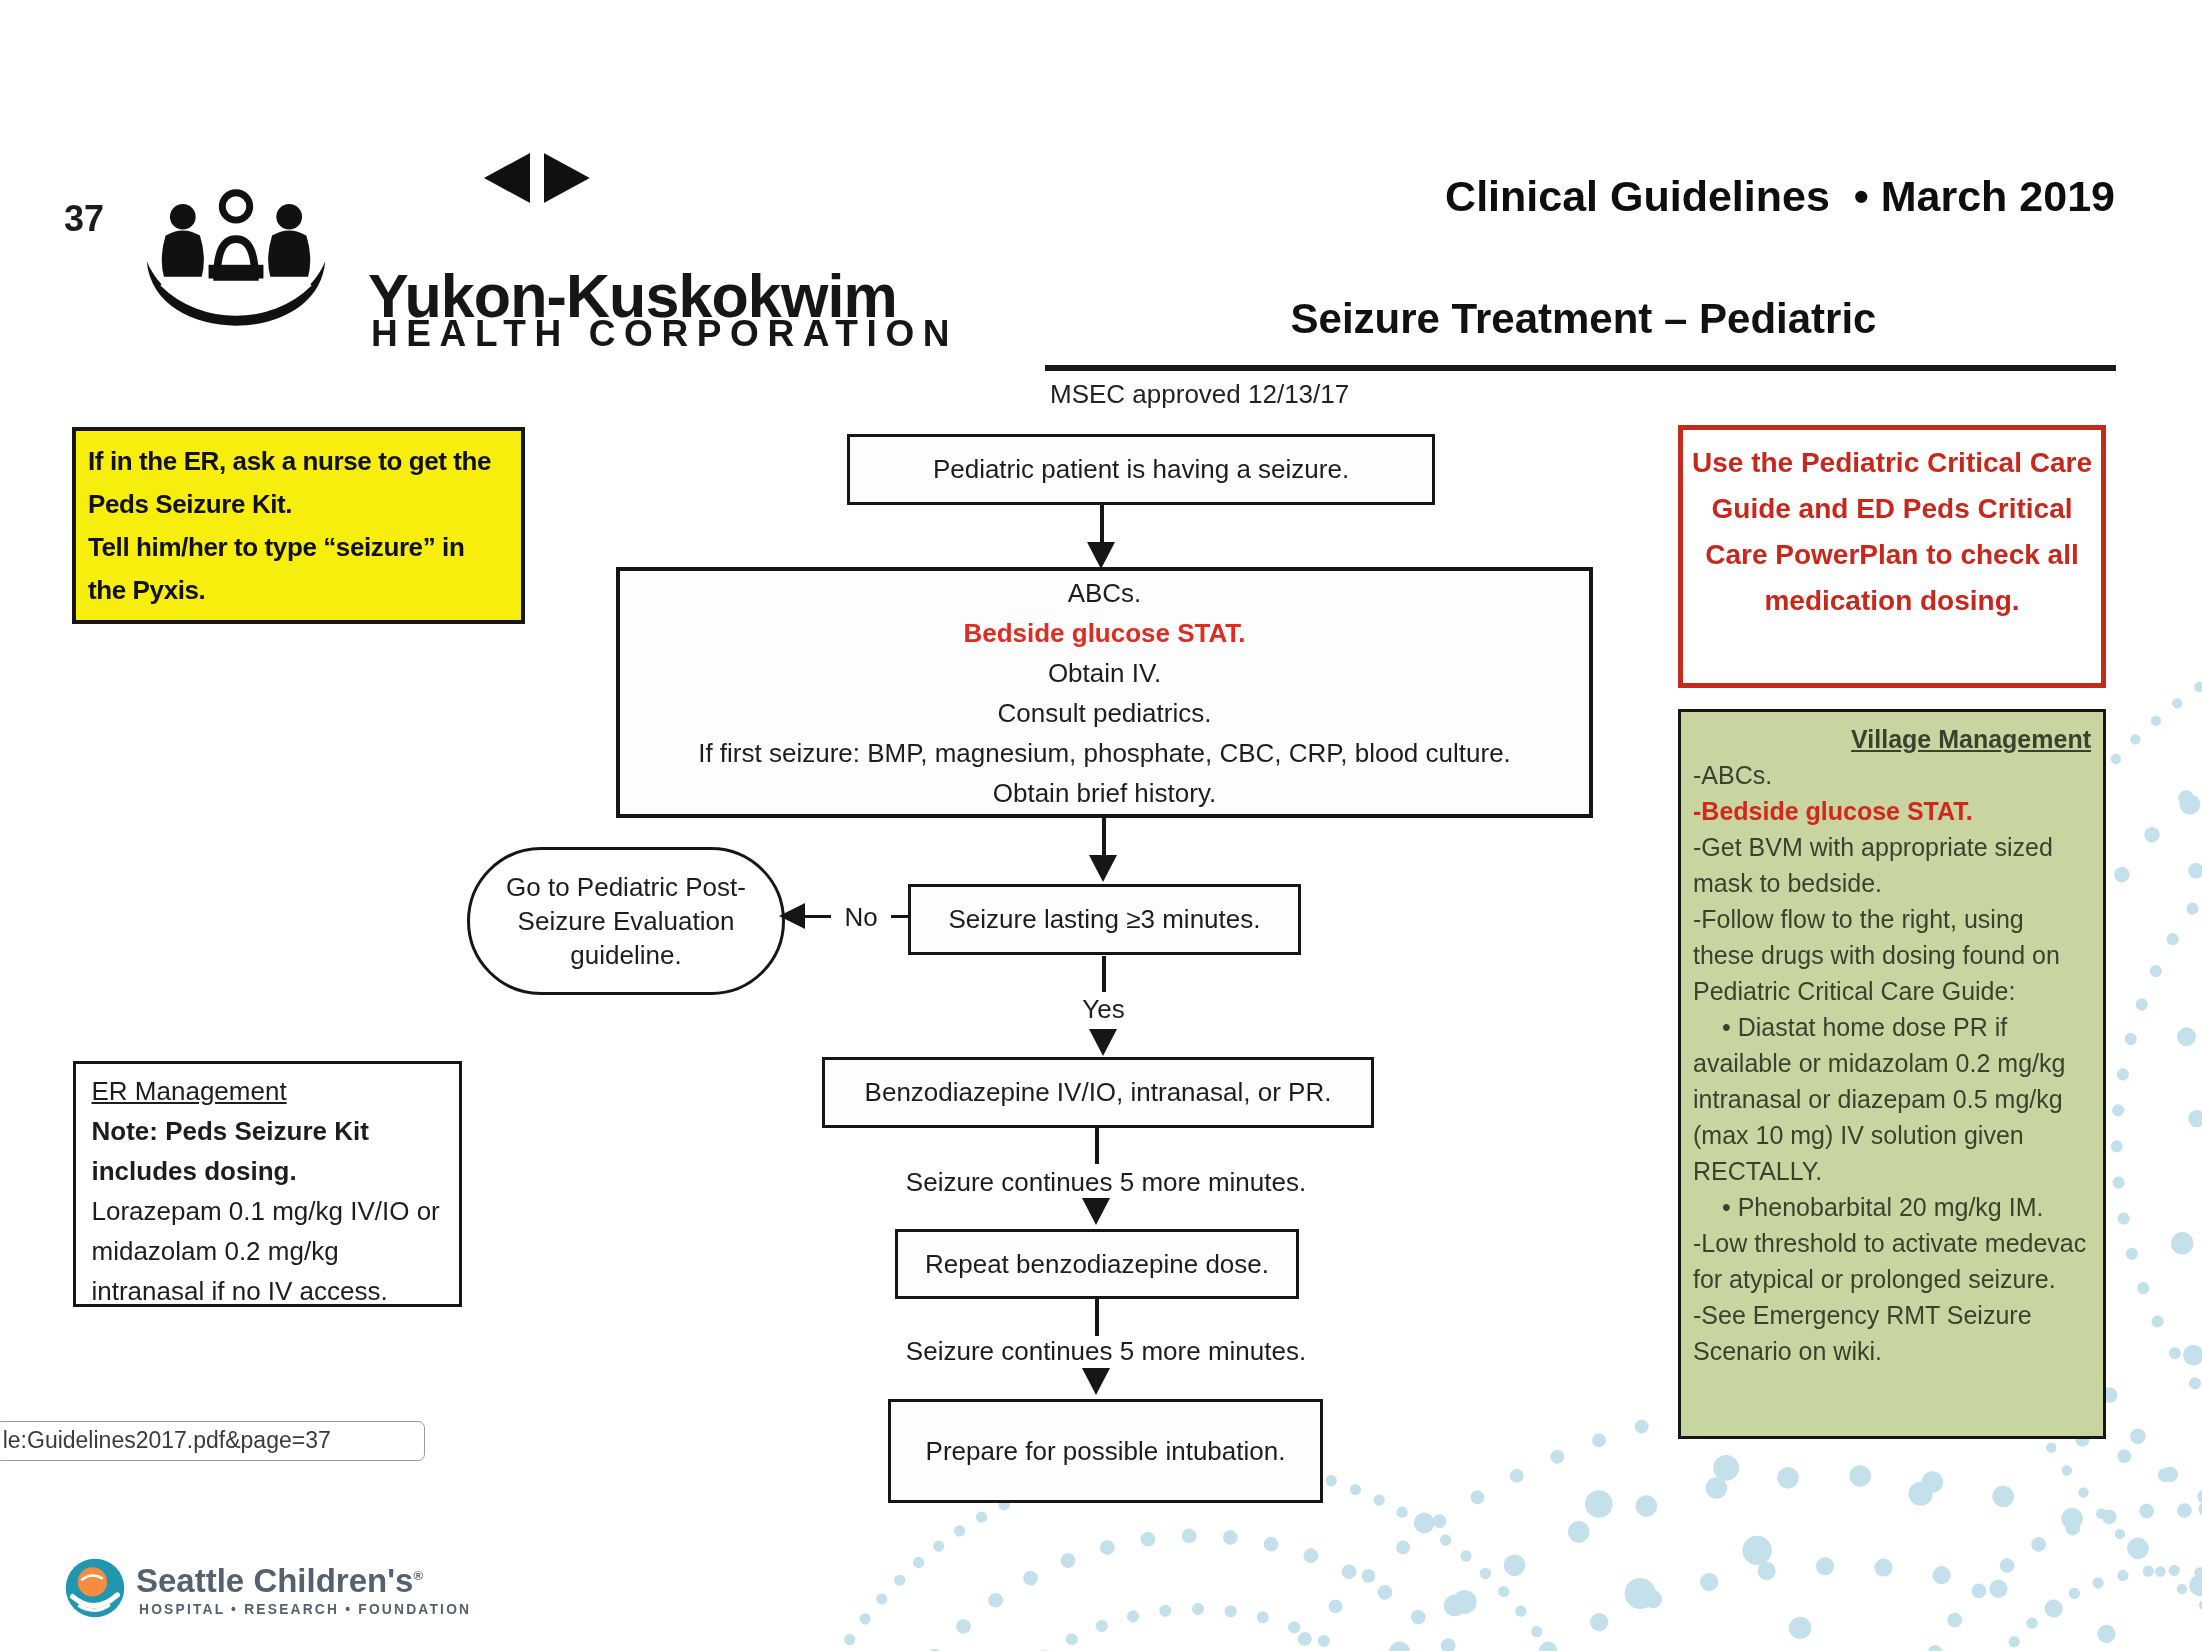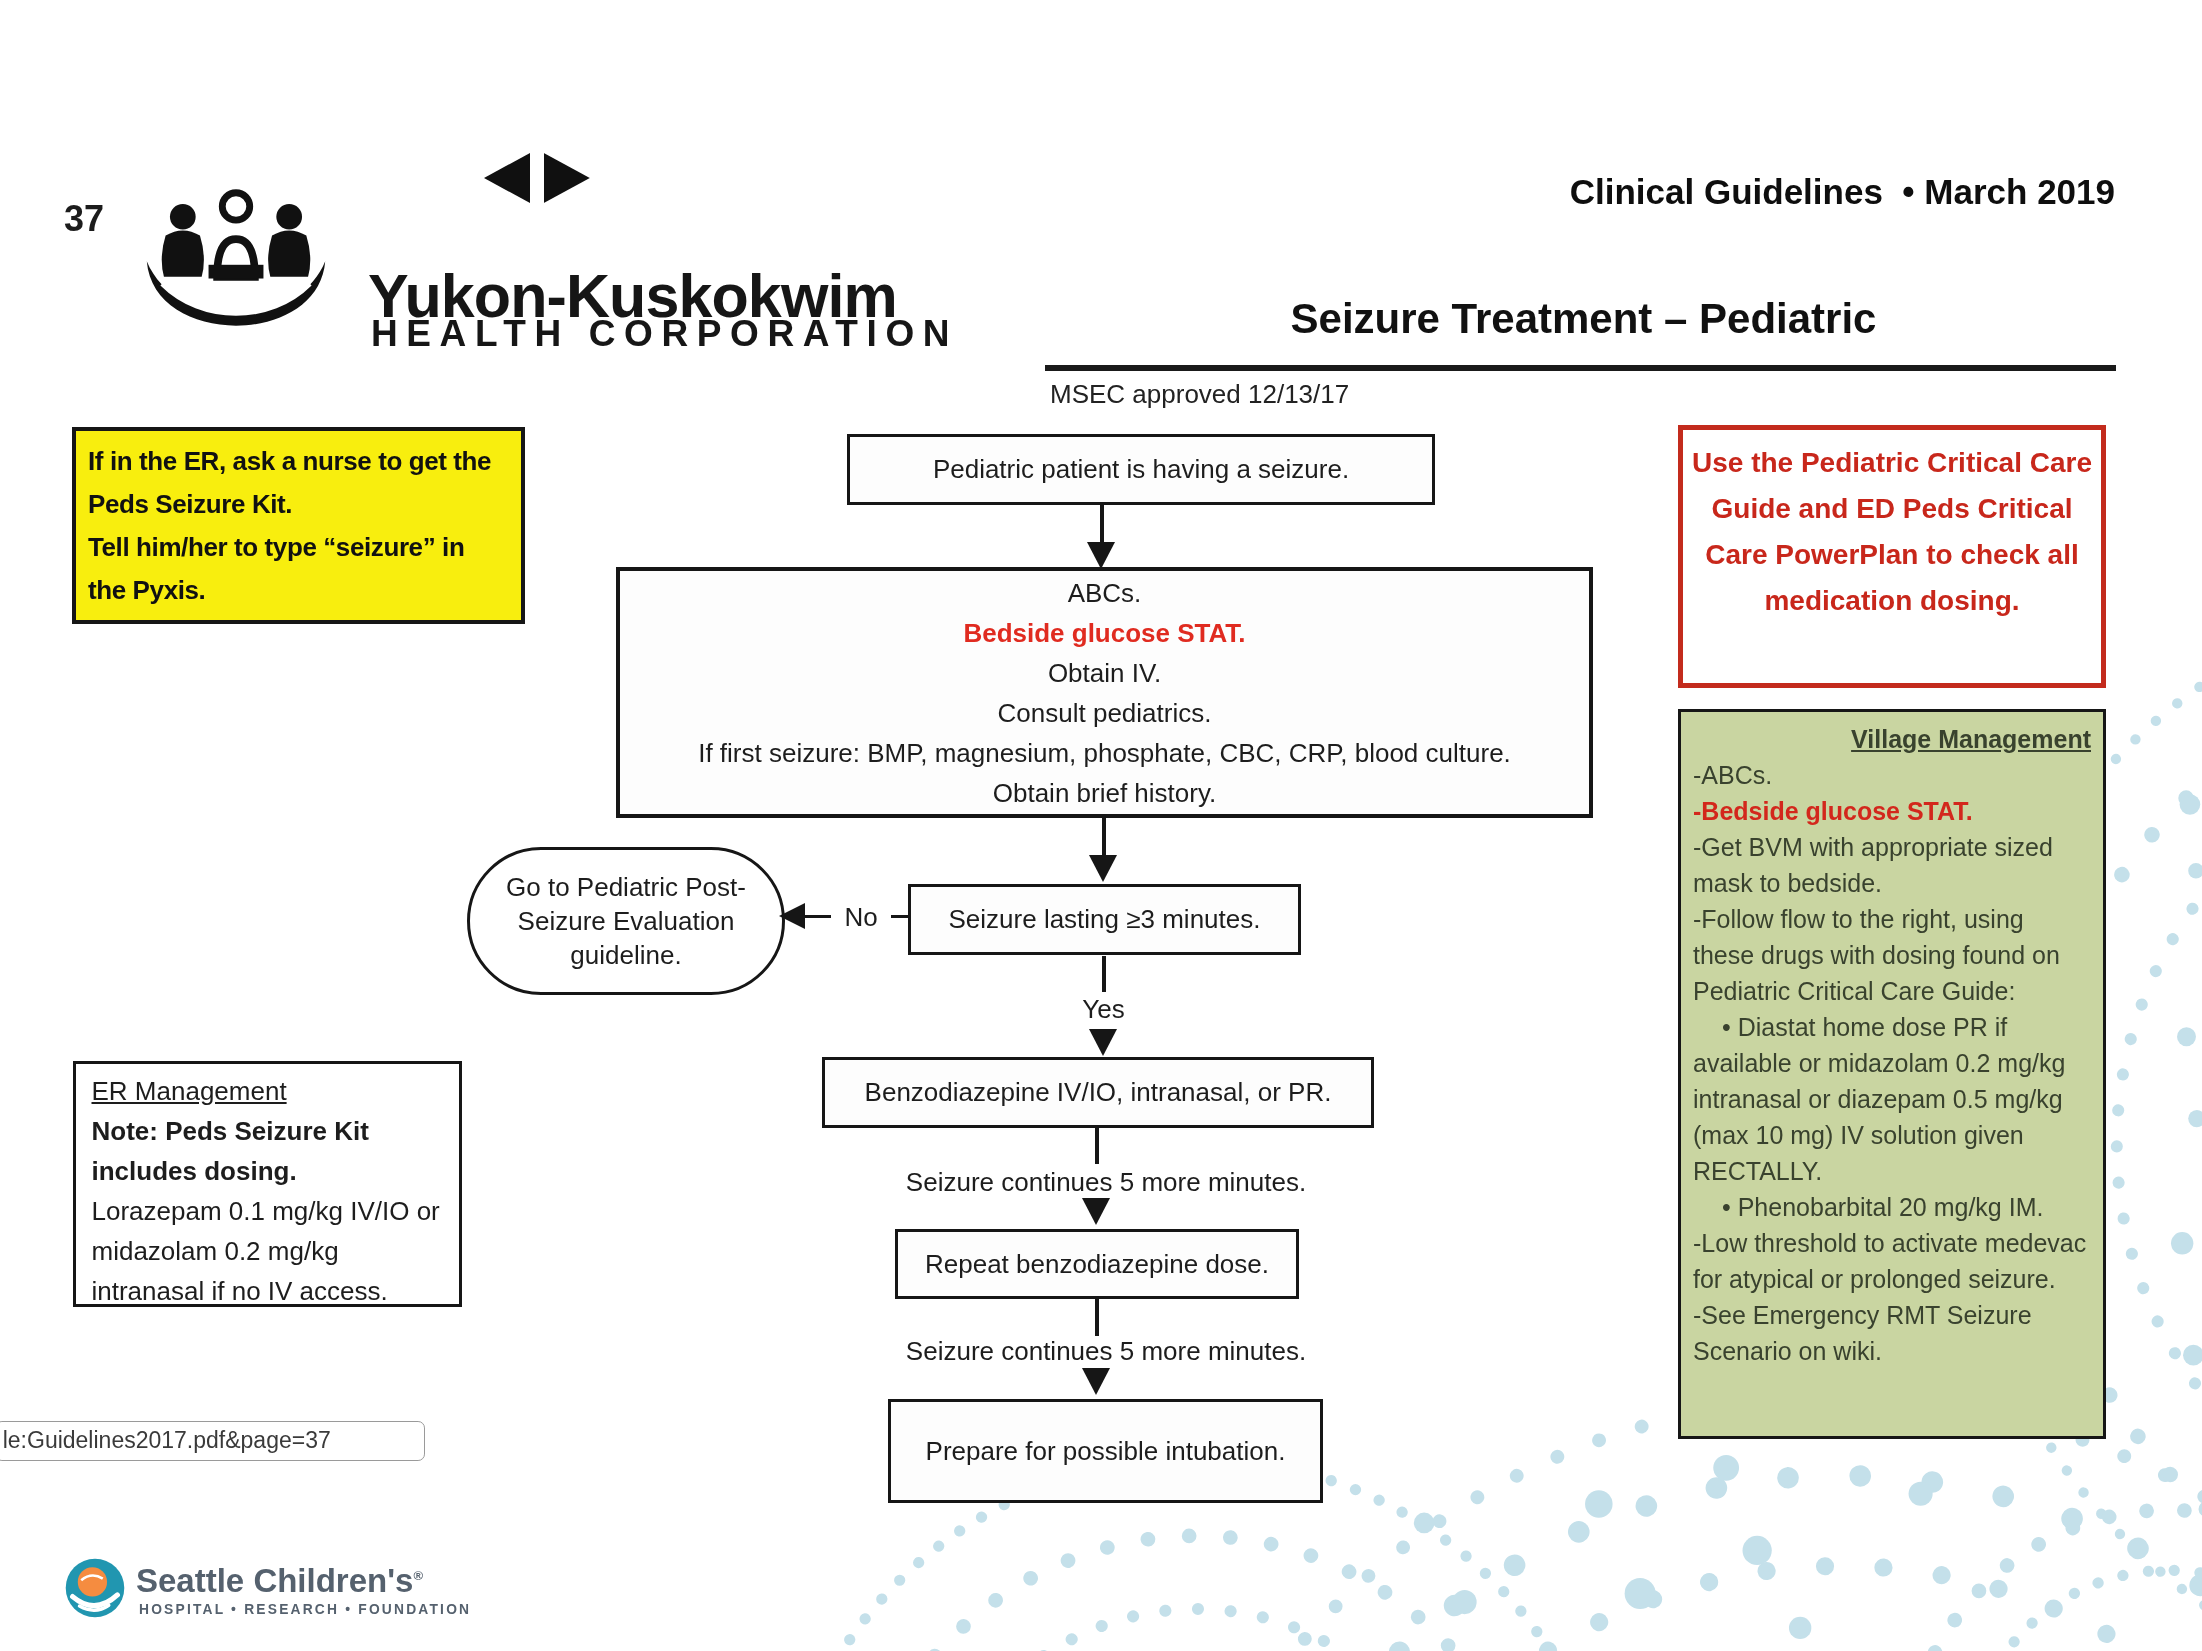--- a/index.html
+++ b/index.html
@@ -5,21 +5,21 @@
   html,body{margin:0;padding:0;background:#fff;}
   #page{
     position:relative;width:2203px;height:1652px;background:#ffffff;
     font-family:"Liberation Sans",sans-serif;overflow:hidden;color:#1d1d1d;border-radius:13px;
   }
   .abs{position:absolute;}
   
   .page-num{left:64px;top:198px;font-size:36px;font-weight:bold;color:#1c1c1c;}
   .org1{left:368px;top:229px;font-size:61px;font-weight:bold;letter-spacing:-0.9px;color:#161616;white-space:nowrap;margin-top:32px;}
   .org2{left:371px;top:313px;font-size:37px;font-weight:bold;letter-spacing:8.6px;color:#161616;white-space:nowrap;}
-  .edition{top:172px;right:88px;font-size:35px;font-weight:bold;color:#0e0e0e;white-space:nowrap;margin-left:32px;}
+  .edition{top:172px;right:88px;font-size:43px;font-weight:bold;color:#0e0e0e;white-space:nowrap;margin-left:32px;}
   .doc-title{left:1050px;top:295px;width:1067px;text-align:center;font-size:42px;font-weight:bold;color:#111;}
   .title-rule{left:1045px;top:365px;width:1071px;height:6px;background:#1a1a1a;}
   .approved{left:1050px;top:379px;width:1067px;text-align:left;font-size:26px;color:#222;}
   .nav-arrows{left:484px;top:153px;display:flex;gap:13.8px;}
   .arr{width:46px;height:50px;background:#101010;}
   .arr-left{clip-path:polygon(100% 0,100% 100%,0 50%);}
   .arr-right{clip-path:polygon(0 0,0 100%,100% 50%);}
   
   .note-yellow{
     left:72px;top:427px;width:453px;height:197px;box-sizing:border-box;

